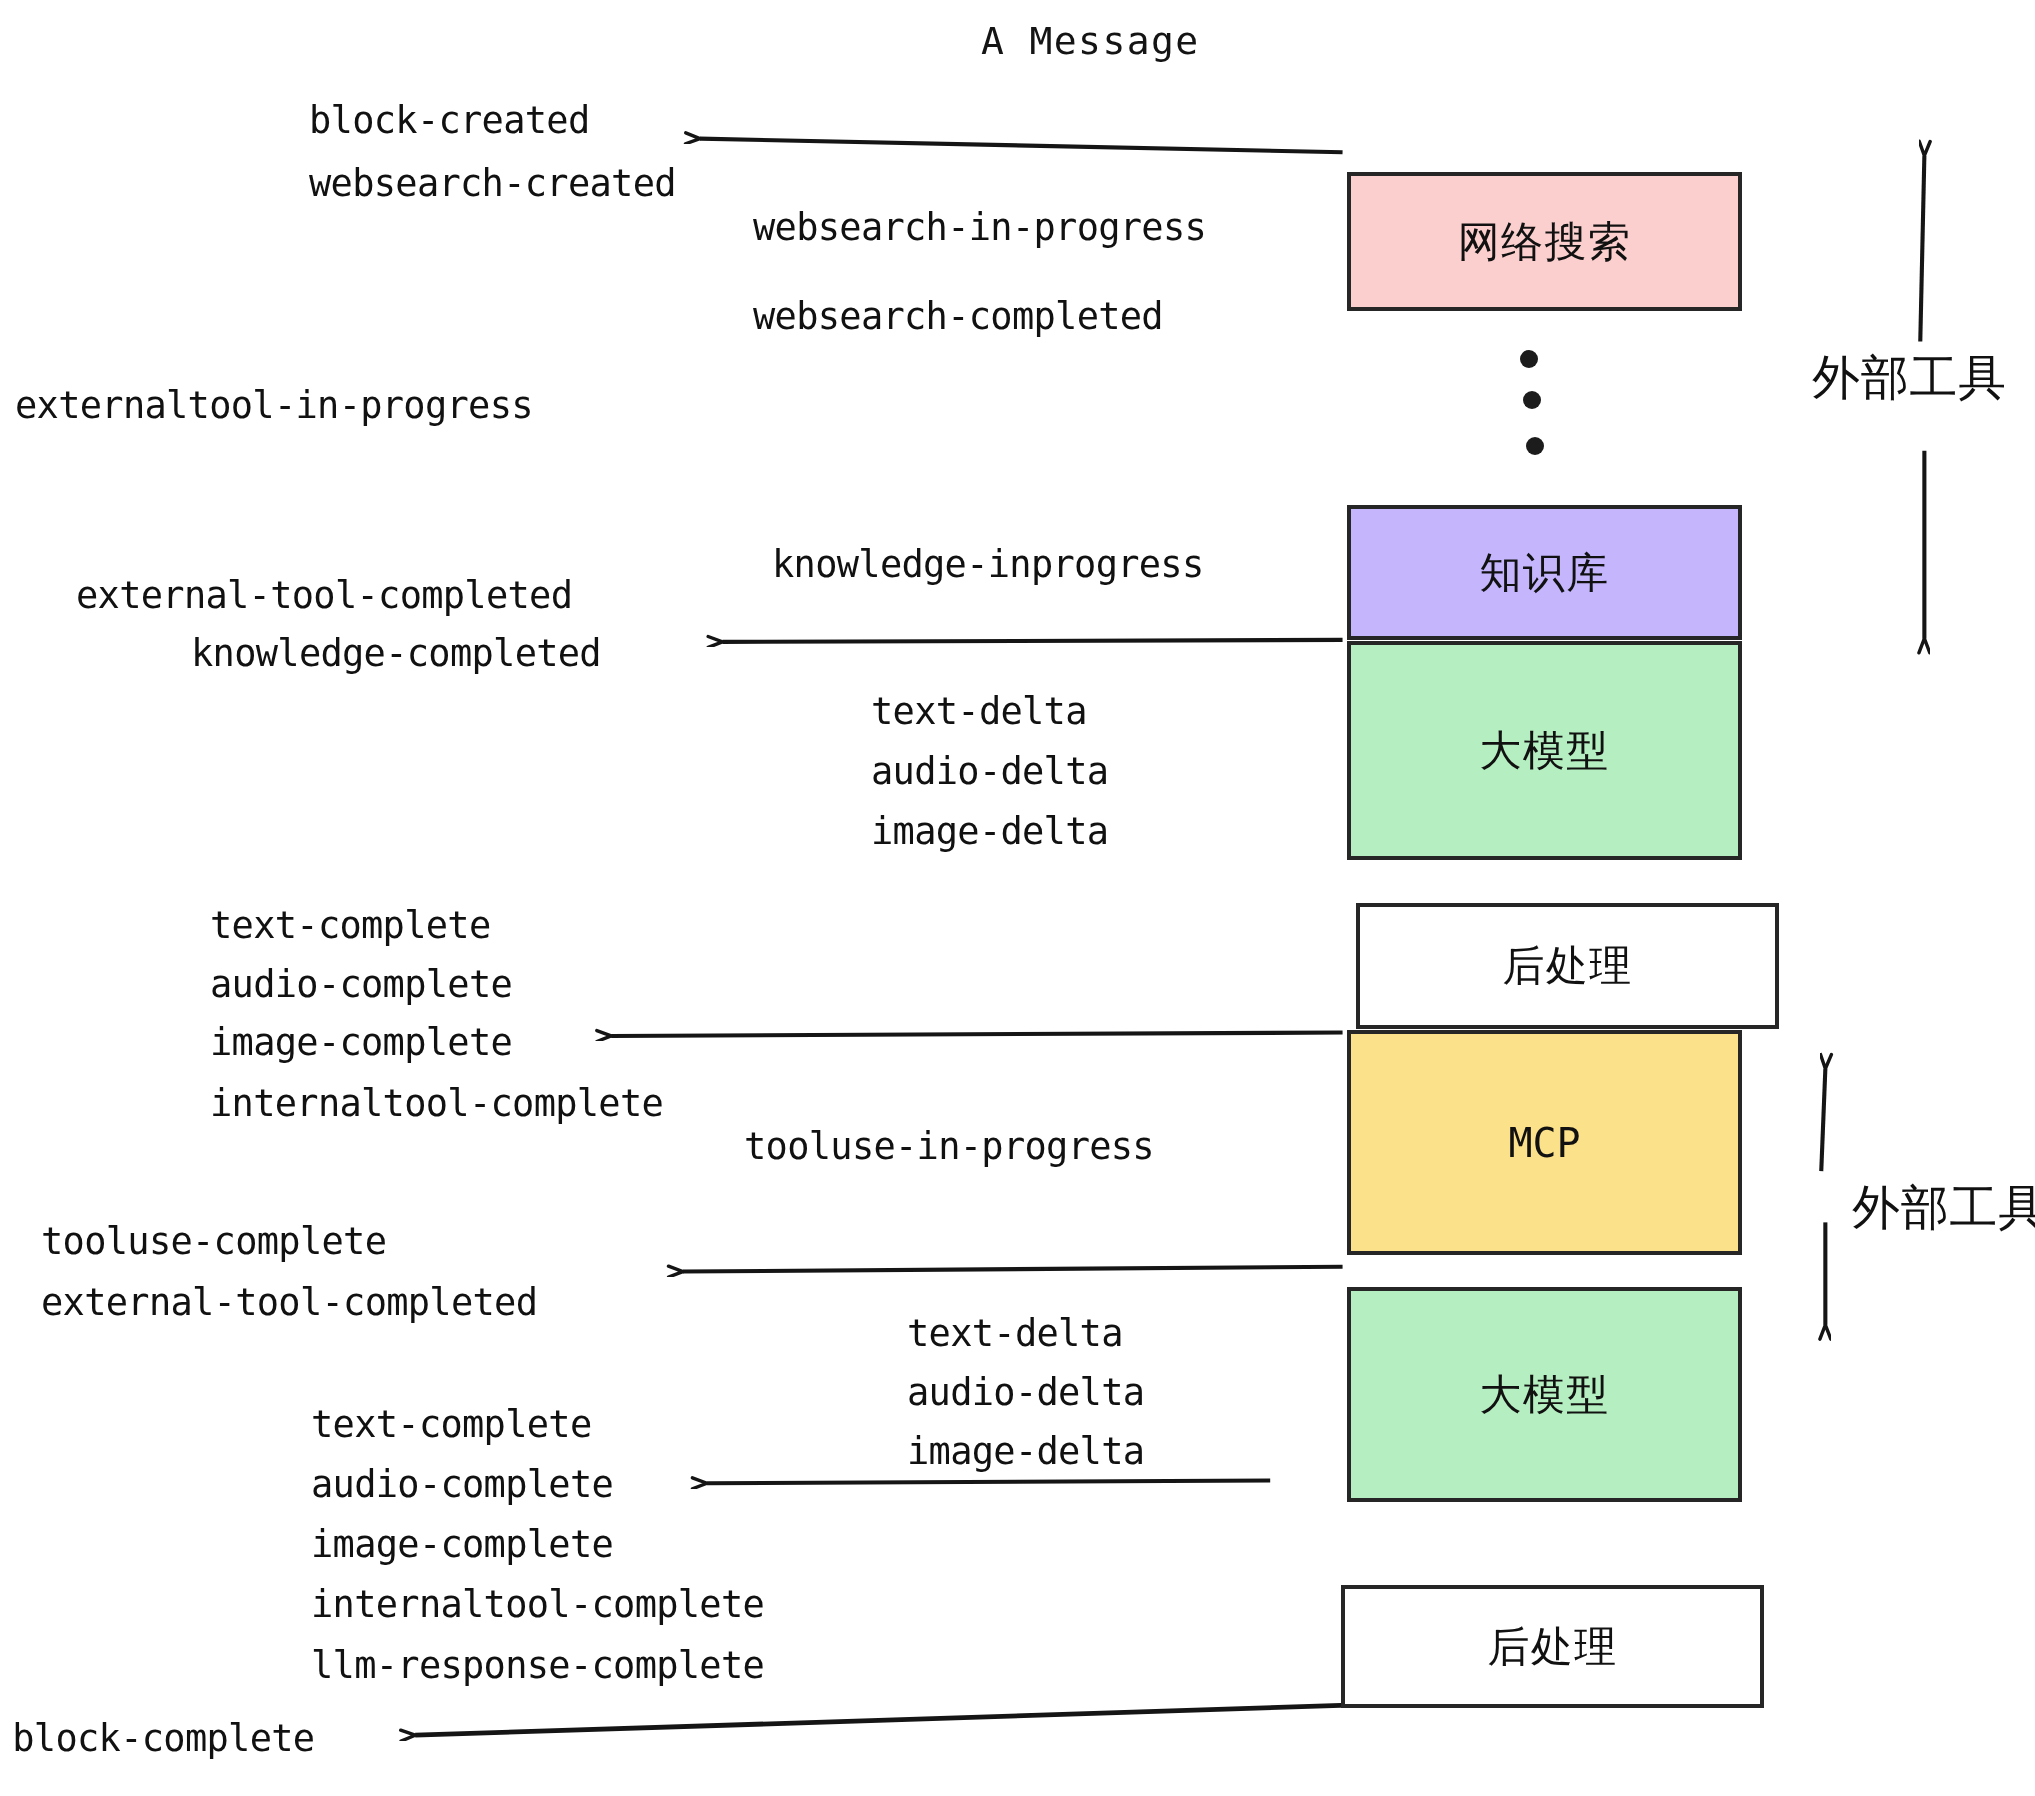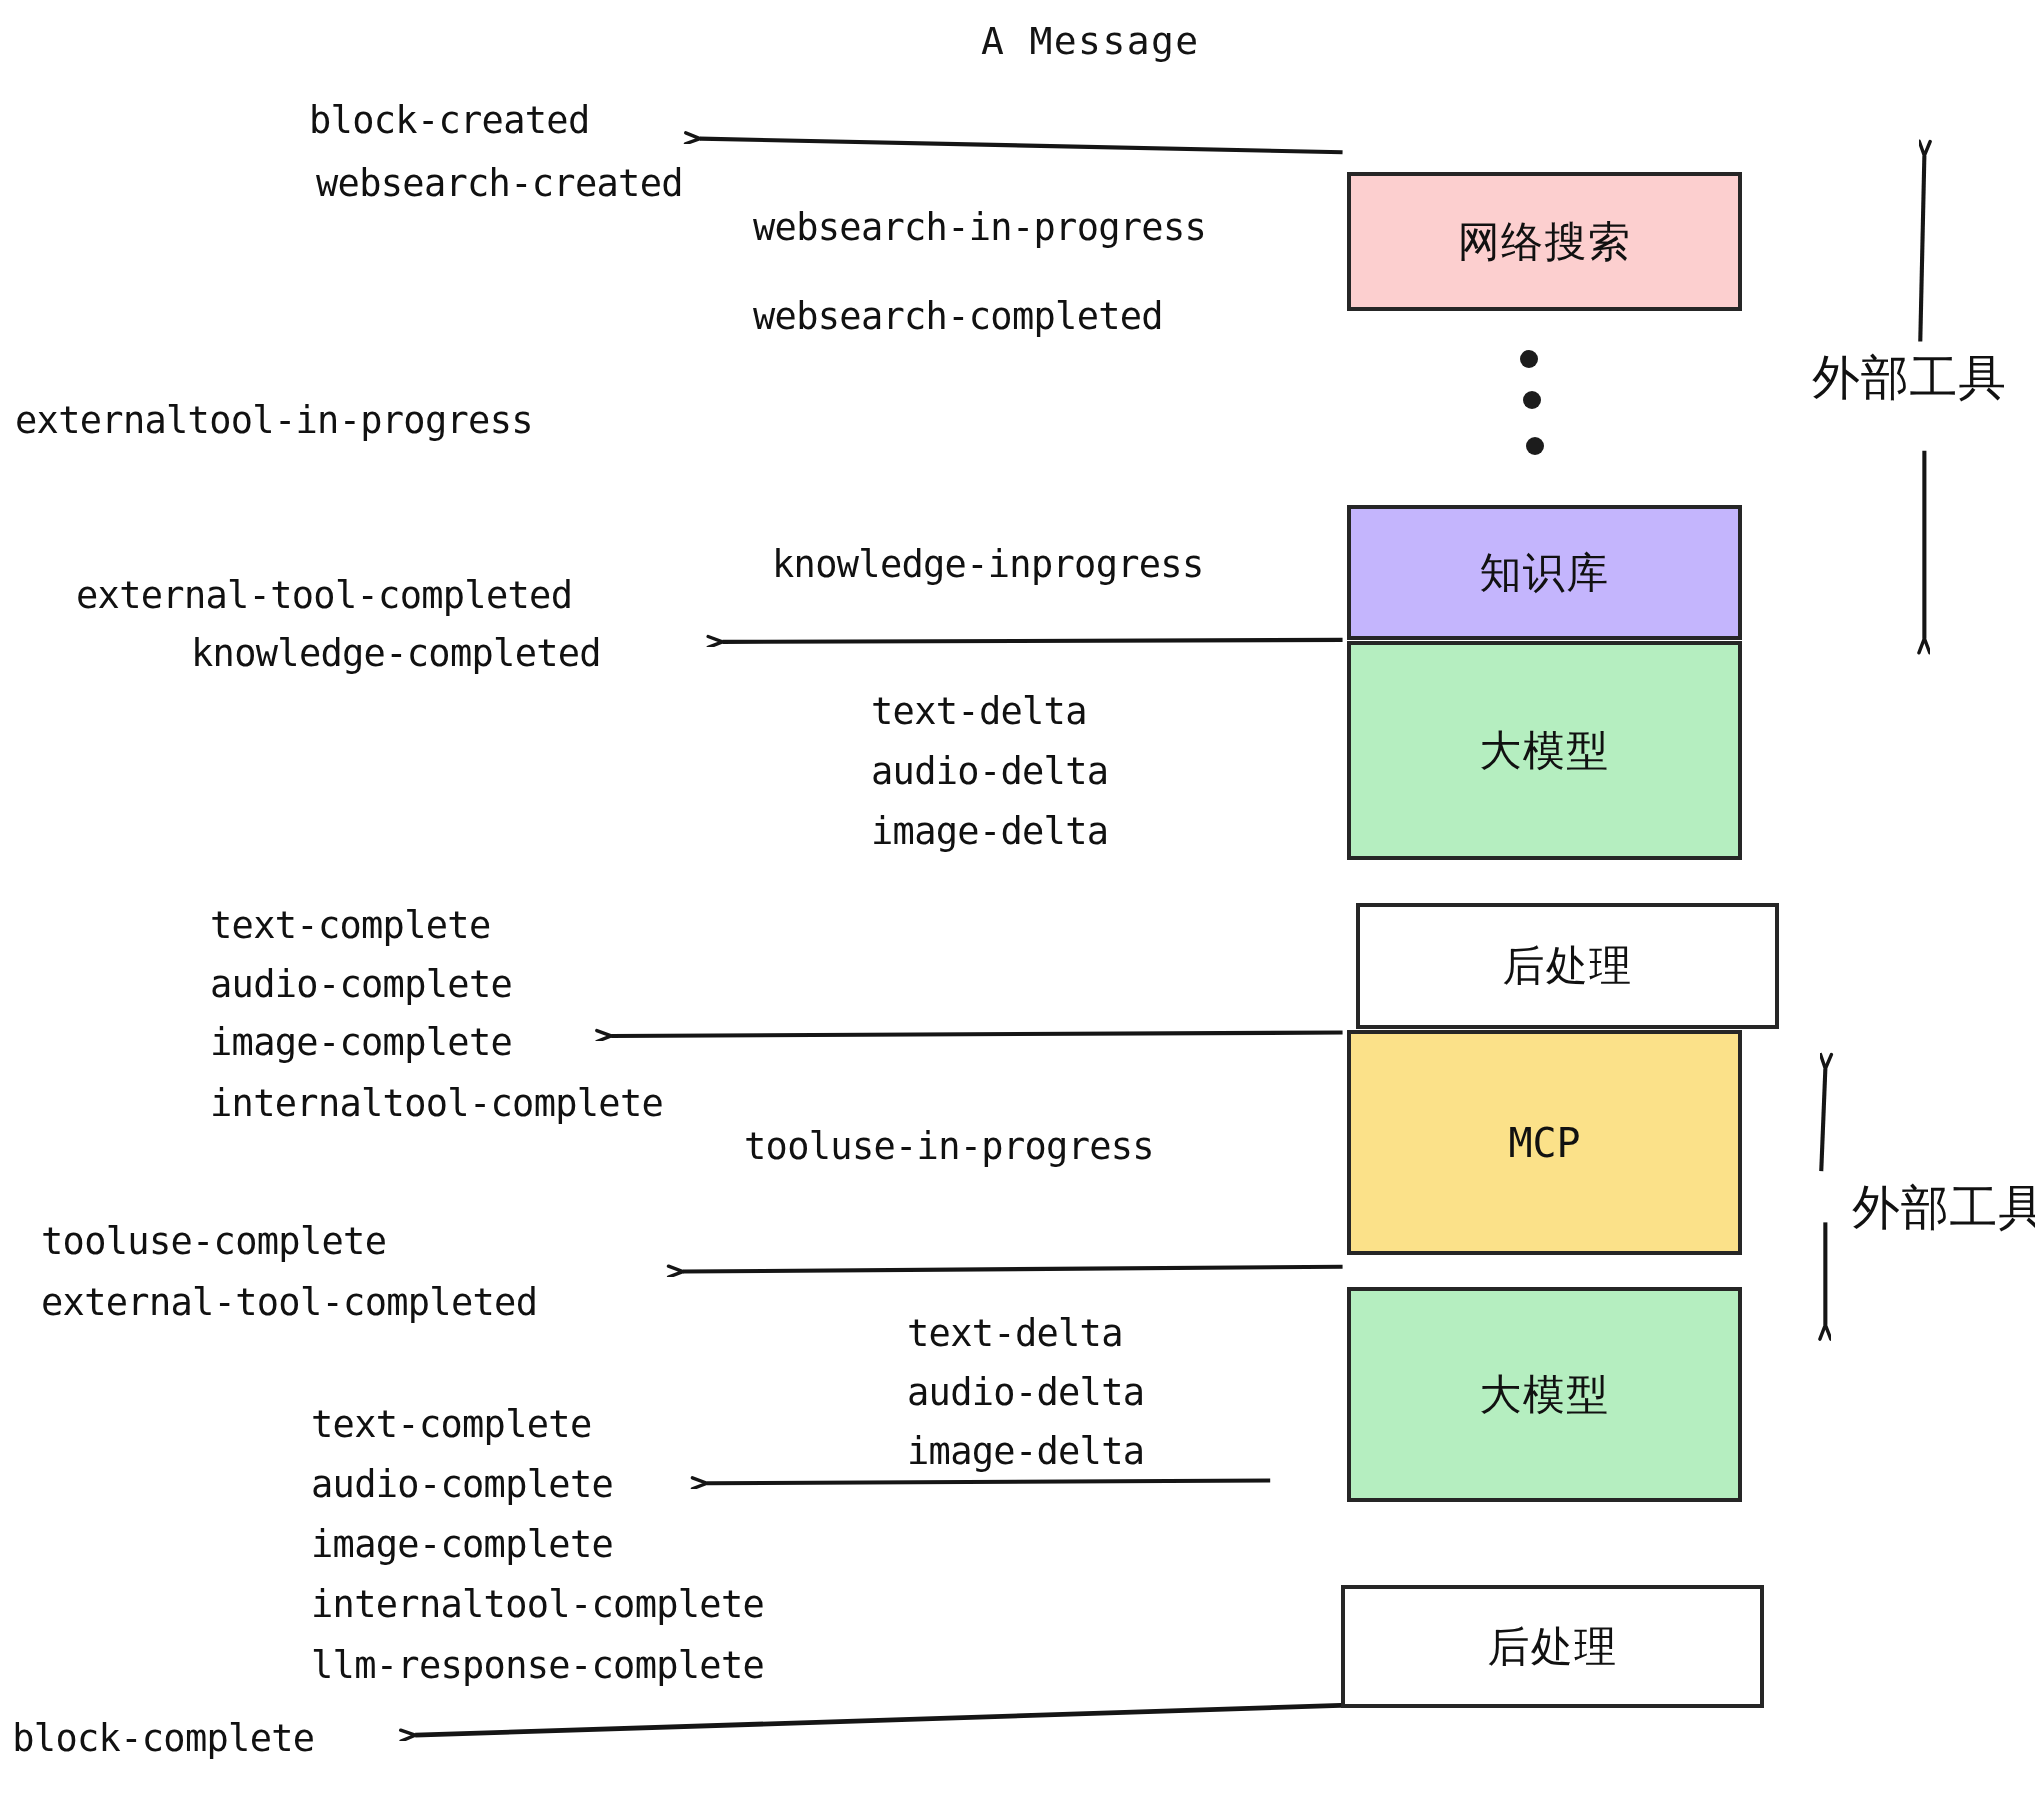--- a/index.html
+++ b/index.html
@@ -98,24 +98,24 @@
   </div>
 
   <div class="box" style="left:1341px;top:1585px;width:423px;height:123px;background:#ffffff;">
     <span>后处理</span>
   </div>
 
   <div class="sidelabel" style="left:1812px;top:346px;">外部工具</div>
   <div class="sidelabel" style="left:1852px;top:1176px;">外部工具</div>
 
   <div class="evt" style="left:309px;top:102px;">block-created</div>
-  <div class="evt" style="left:309px;top:165px;margin-left:7px;">websearch-created</div>
+  <div class="evt" style="left:309px;top:165px;">websearch-created</div>
   <div class="evt" style="left:753px;top:209px;">websearch-in-progress</div>
   <div class="evt" style="left:753px;top:298px;">websearch-completed</div>
-  <div class="evt" style="left:15px;top:402px;">externaltool-in-progress</div>
+  <div class="evt" style="left:15px;top:387px;">externaltool-in-progress</div>
   <div class="evt" style="left:772px;top:546px;">knowledge-inprogress</div>
   <div class="evt" style="left:76px;top:577px;">external-tool-completed</div>
   <div class="evt" style="left:191px;top:635px;">knowledge-completed</div>
   <div class="evt" style="left:871px;top:693px;">text-delta</div>
   <div class="evt" style="left:871px;top:753px;">audio-delta</div>
   <div class="evt" style="left:871px;top:813px;">image-delta</div>
   <div class="evt" style="left:210px;top:907px;">text-complete</div>
   <div class="evt" style="left:210px;top:966px;">audio-complete</div>
   <div class="evt" style="left:210px;top:1024px;">image-complete</div>
   <div class="evt" style="left:210px;top:1085px;">internaltool-complete</div>

